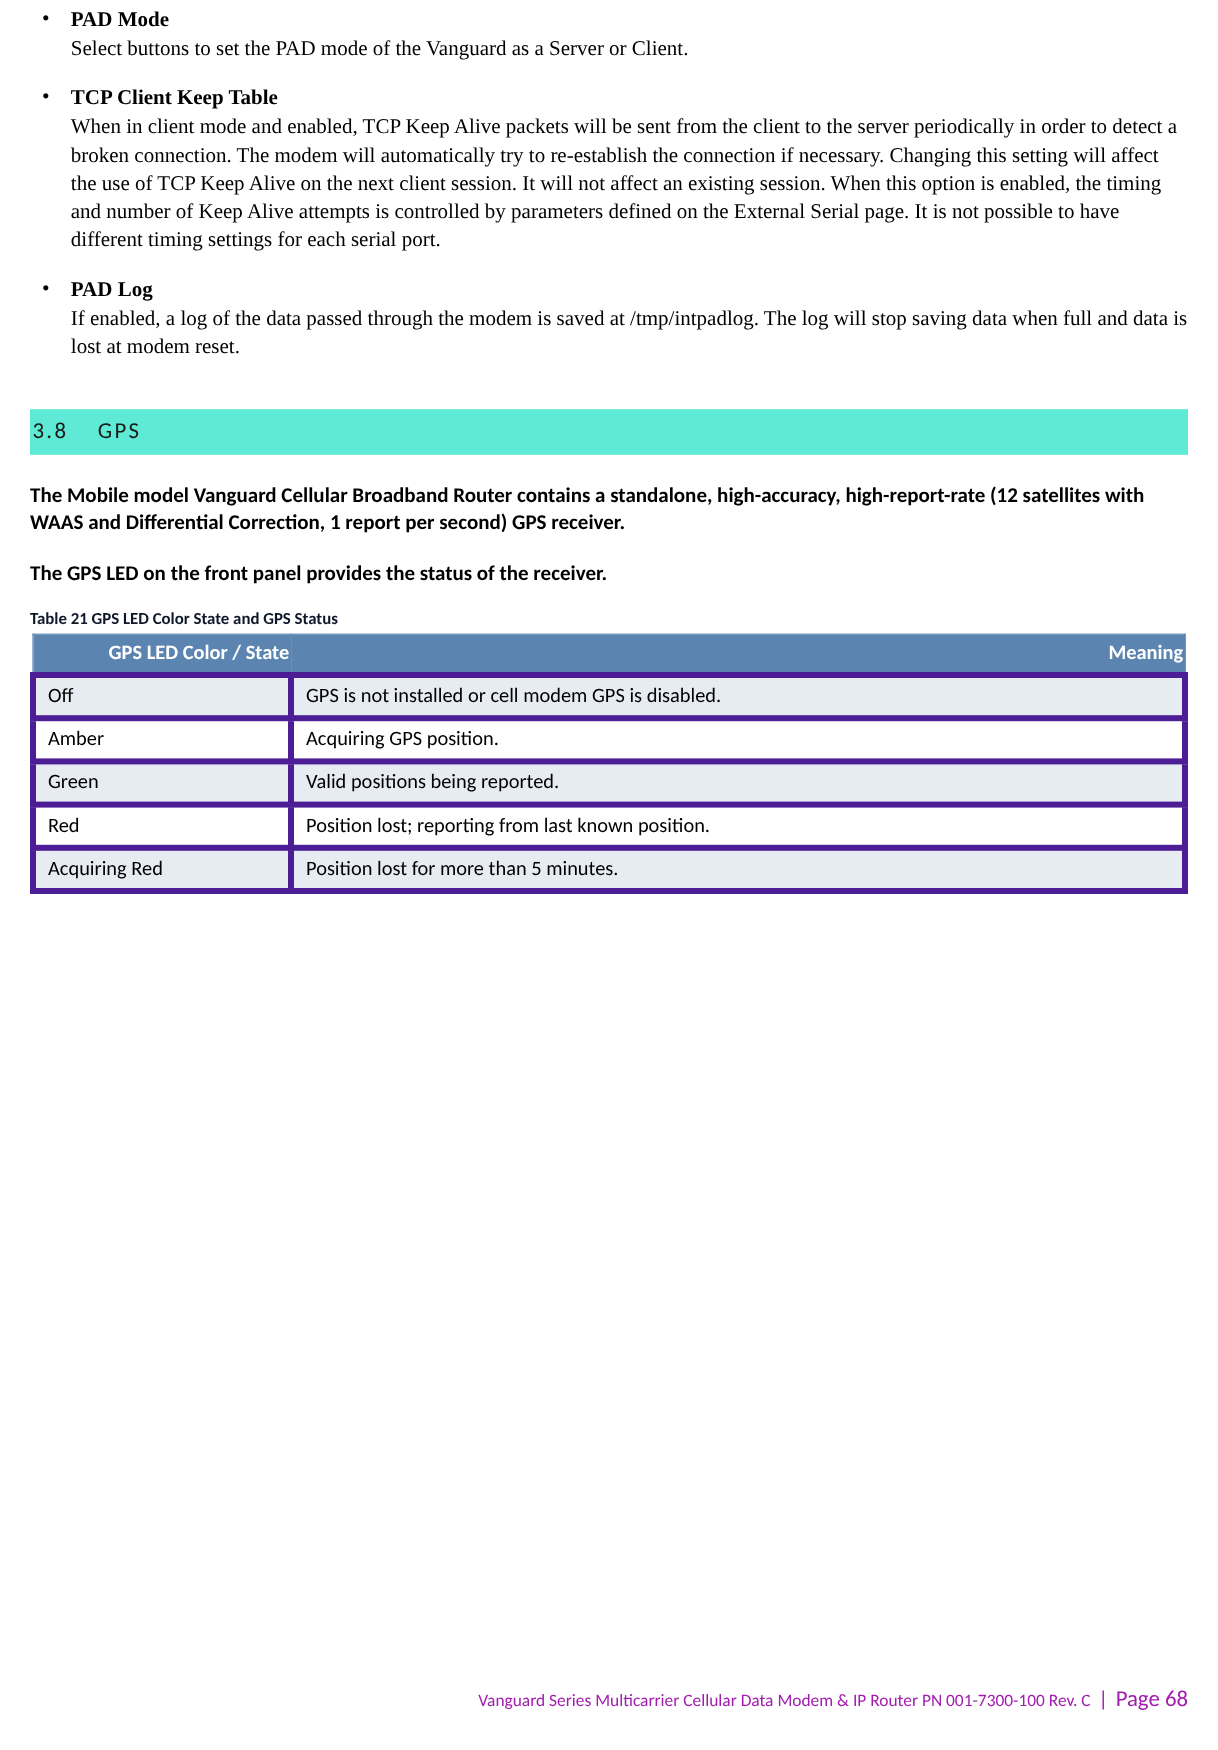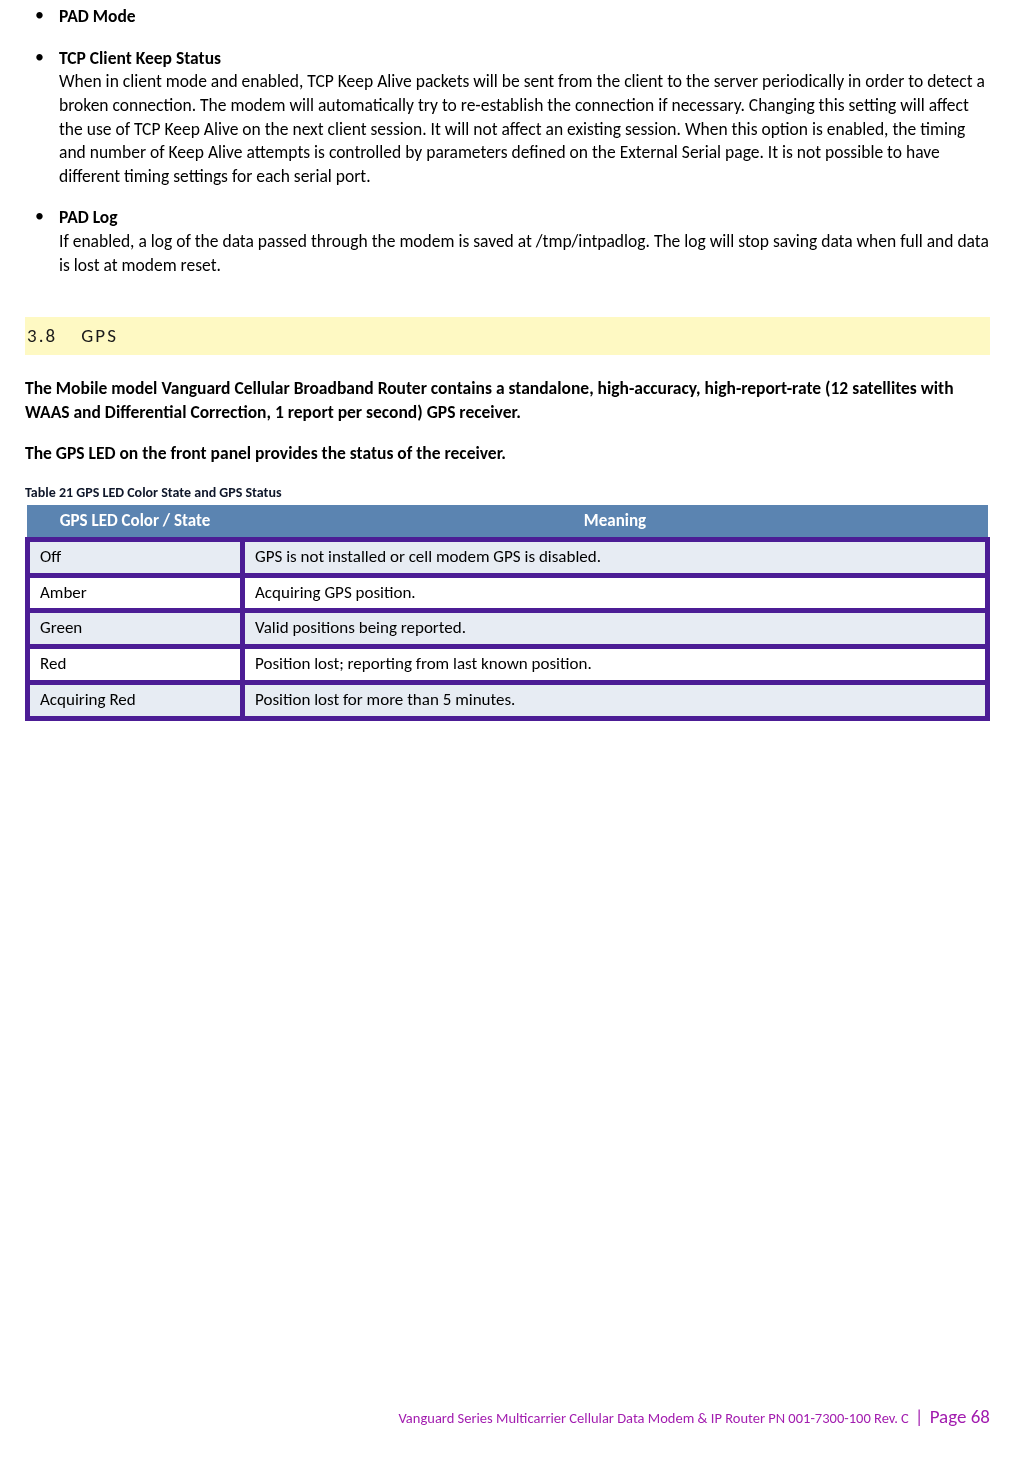--- a/index.html
+++ b/index.html
@@ -14,38 +14,39 @@
     line-height: 1.35;
   }
   ul.defs {
     list-style: none;
     padding-left: 0;
   }
   ul.defs > li {
     position: relative;
     padding-left: 34px;
     margin-bottom: 18px;
+    font-family: Liberation Serif, serif;
   }
   ul.defs > li::before {
     content: "•";
     position: absolute;
     left: 10px;
     top: 0;
     font-size: 18px;
     line-height: 1.2;
   }
   .term {
     font-weight: 700;
     display: block;
   }
   .desc {
     display: block;
   }
   .section-header {
-    background: #fef9c3;
+    background: #5eead4;
     padding: 6px 0 6px 0;
     margin-top: 40px;
     margin-bottom: 22px;
     font-size: 19px;
     letter-spacing: 2px;
     color: #1a1a1a;
   }
   .section-num { padding-left: 2px; padding-right: 18px; }
   .para { margin-bottom: 18px; font-weight: bold; }
   .table-caption {
@@ -56,21 +57,21 @@
     margin-bottom: 2px;
   }
   table.gps {
     width: 100%;
     border-collapse: collapse;
     font-size: 17px;
   }
   table.gps th {
     background: #5b84b1;
     color: #fff;
-    text-align: center;
+    text-align: right;
     font-weight: 700;
     padding: 4px 1px;
     border: 1px solid #5b84b1;
   }
   table.gps th:first-child { width: 215px; }
   table.gps td {
     padding: 4px 10px;
     border: 5px solid #4c1d95;
   }
   table.gps tbody tr:nth-child(odd)  { background: #e7ecf3; }
@@ -84,23 +85,24 @@
   }
   .footer .divider { padding: 0 3px; font-size: 18px; }
   .footer .page-label { font-size: 19px; }
 </style>
 </head>
 <body>
 
 <ul class="defs">
   <li>
     <span class="term">PAD Mode</span>
+    <span class="desc">Select buttons to set the PAD mode of the Vanguard as a Server or Client.</span>
   </li>
   <li>
-    <span class="term">TCP Client Keep Status</span>
+    <span class="term">TCP Client Keep Table</span>
     <span class="desc">When in client mode and enabled, TCP Keep Alive packets will be sent from the client to the server periodically in order to detect a broken connection. The modem will automatically try to re-establish the connection if necessary. Changing this setting will affect the use of TCP Keep Alive on the next client session. It will not affect an existing session. When this option is enabled, the timing and number of Keep Alive attempts is controlled by parameters defined on the External Serial page. It is not possible to have different timing settings for each serial port.</span>
   </li>
   <li>
     <span class="term">PAD Log</span>
     <span class="desc">If enabled, a log of the data passed through the modem is saved at /tmp/intpadlog. The log will stop saving data when full and data is lost at modem reset.</span>
   </li>
 </ul>
 
 <div class="section-header">
   <span class="section-num">3.8</span>

